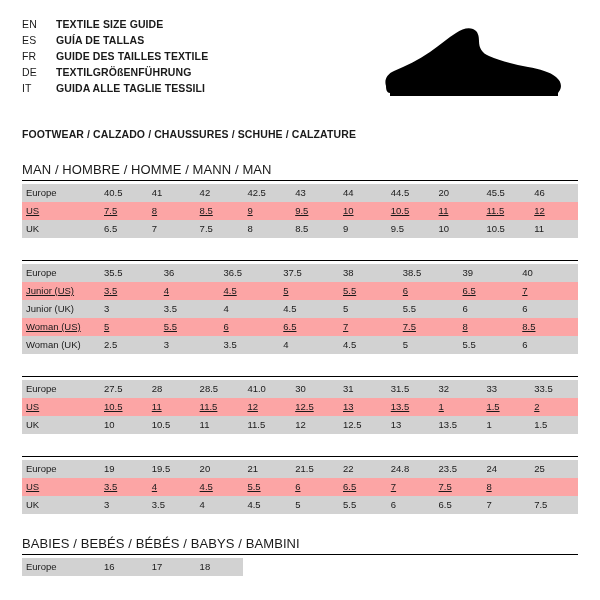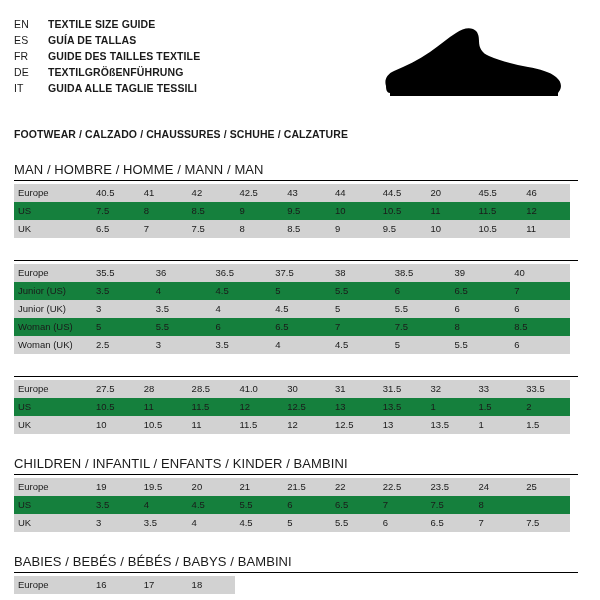--- a/index.html
+++ b/index.html
@@ -12,21 +12,21 @@
     background: #ffffff;
     font-family: "Liberation Sans", sans-serif;
     color: #1a1a1a;
     overflow: hidden;
   }
   .page {
     position: relative;
     width: 600px;
     height: 600px;
     box-sizing: border-box;
-    padding: 16px 22px 0 14px;
+    padding: 16px 22px 0 22px;
   }
 
   
   .header {
     position: relative;
     height: 96px;
   }
   .lang-table {
     border-collapse: collapse;
   }
@@ -81,21 +81,22 @@
     font-size: 9.5px;
     height: 18px;
     line-height: 18px;
     padding: 0 0 0 4px;
     white-space: nowrap;
   }
   table.sizes tr.shaded td {
     background: #d2d2d2;
   }
   table.sizes tr.white td {
-    background: #15803d;
+    background: #fca5a5;
+    text-decoration: underline;
   }
   .lbl {
     width: 74px;
   }
   .rule {
     border-top: 1px solid #000000;
     height: 0;
     font-size: 0;
     line-height: 0;
     margin-bottom: 3px;
@@ -298,33 +299,32 @@
         <td>13</td>
         <td>13.5</td>
         <td>1</td>
         <td>1.5</td>
       </tr>
     </tbody>
       </table>
   </div>
 
   <div class="group">
-    <div class="group-title">CHILDREN / INFANTIL / ENFANTS / KINDER / BAMBINI</div>
     <div class="rule"></div>
     <table class="sizes">
       <tbody>
           <tr class="shaded">
         <td class="lbl">Europe</td>
         <td>19</td>
         <td>19.5</td>
         <td>20</td>
         <td>21</td>
         <td>21.5</td>
         <td>22</td>
-        <td>22.5</td>
+        <td>24.8</td>
         <td>23.5</td>
         <td>24</td>
         <td>25</td>
       </tr>
       <tr class="white">
         <td class="lbl">US</td>
         <td>3.5</td>
         <td>4</td>
         <td>4.5</td>
         <td>5.5</td>

